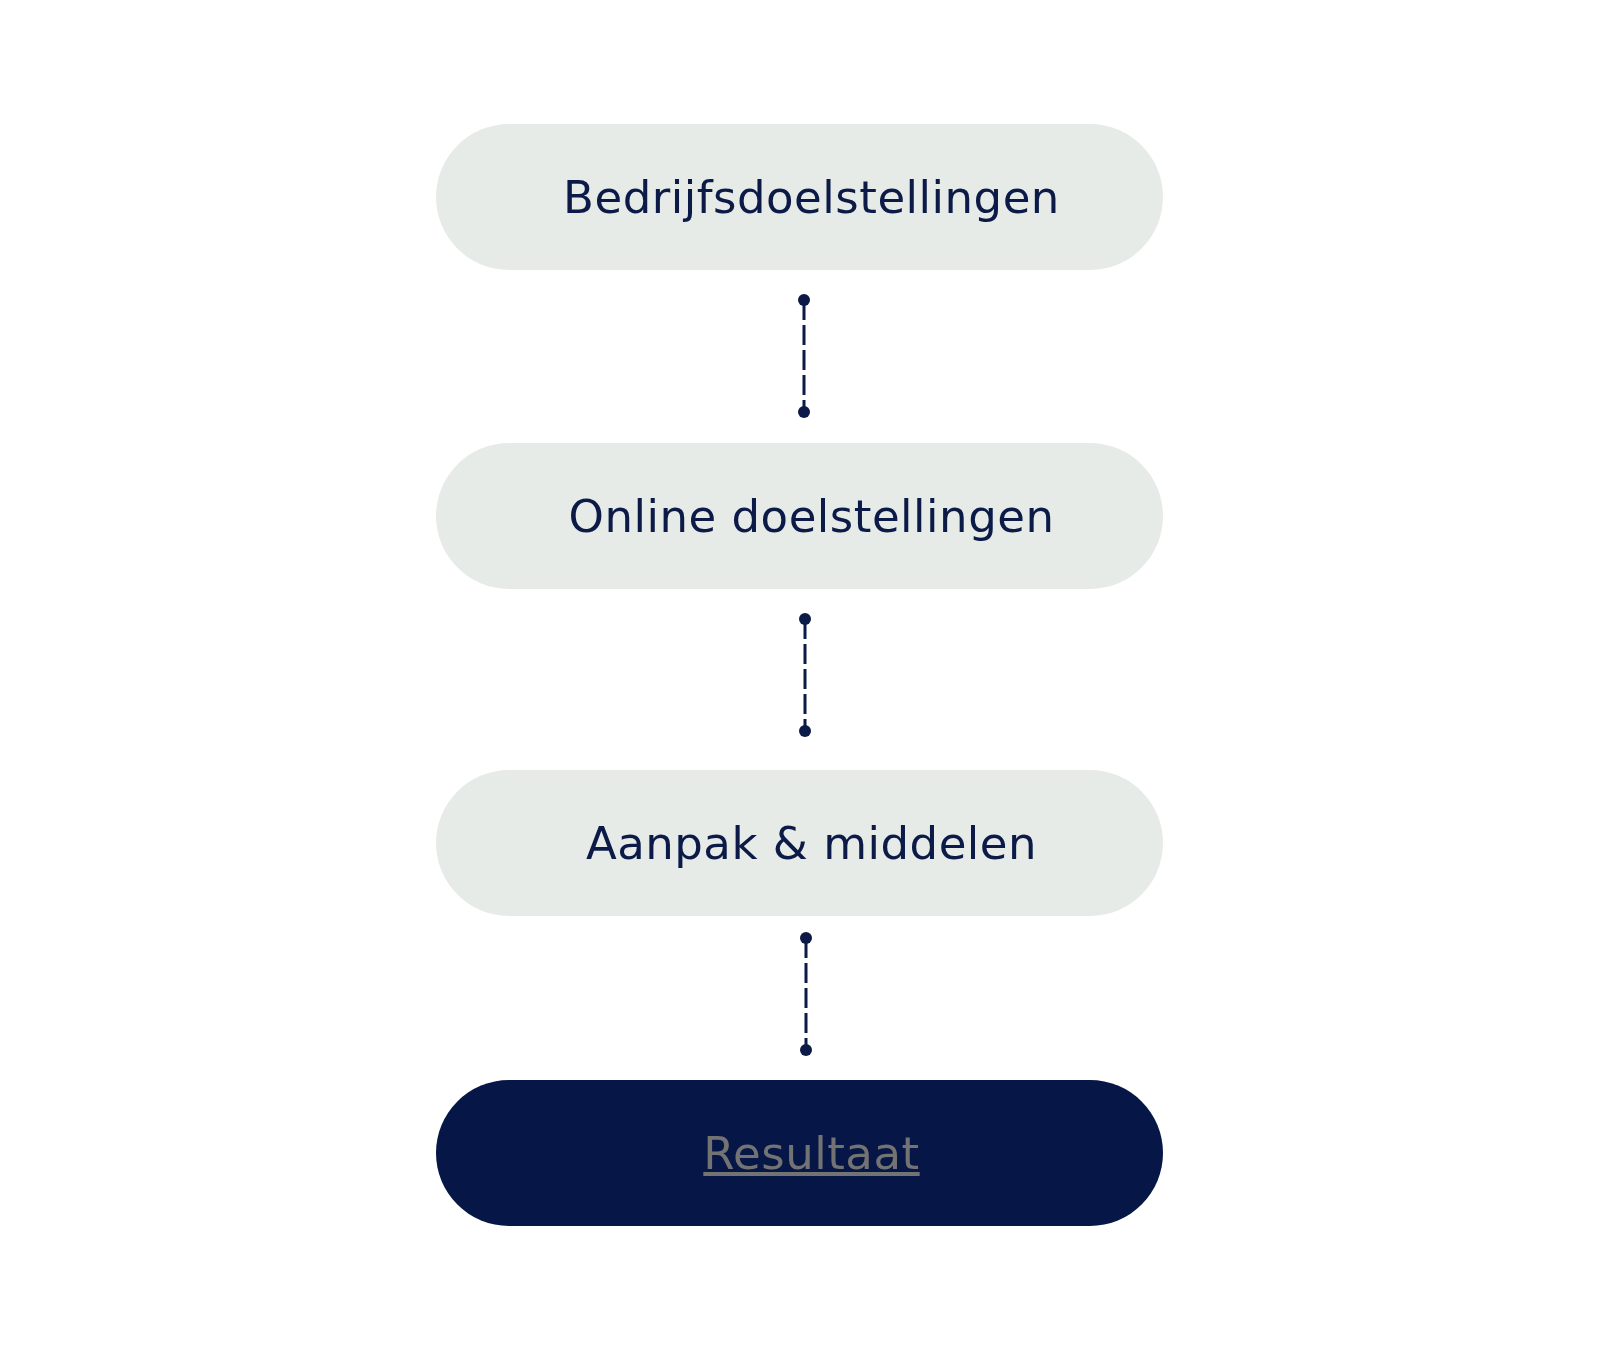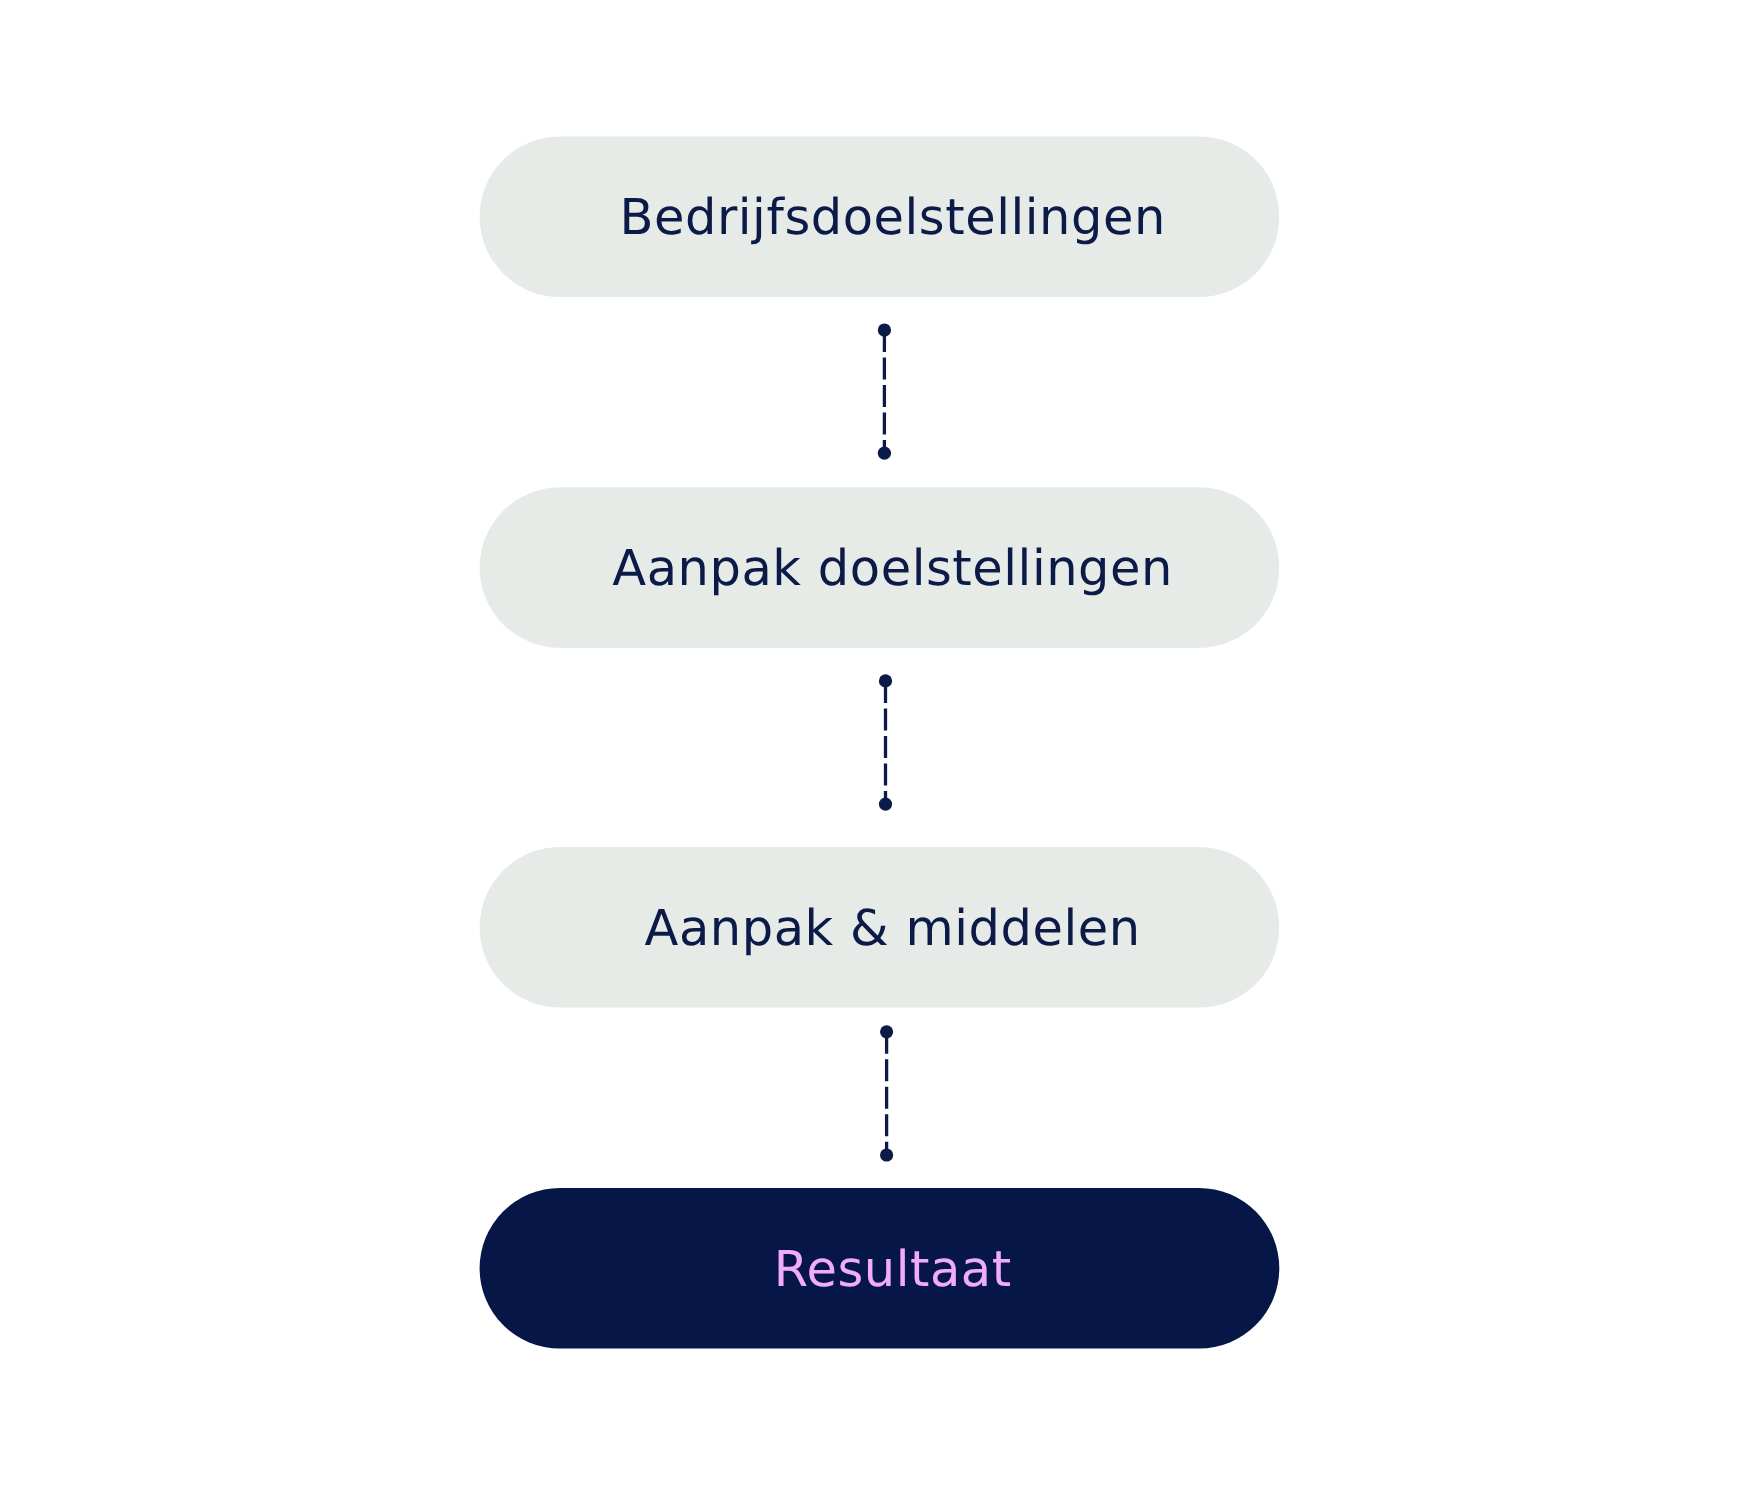--- a/index.html
+++ b/index.html
@@ -4,38 +4,38 @@
 <style>
   html, body { margin: 0; padding: 0; background: #ffffff; }
   body { width: 1600px; height: 1350px; position: relative; overflow: hidden; font-family: "DejaVu Sans", sans-serif; }
   .pill {
     position: absolute; left: 436px; width: 727px; height: 146px;
     border-radius: 73px; background: #e7ebe8;
     display: flex; align-items: center; justify-content: center;
   }
   .pill span { font-size: 45px; color: #0b1a47; letter-spacing: 0.5px; margin-left: 24px; }
   .pill.dark { background: #051647; }
-  .pill.dark span { color: #f0abfc; }
+  .pill.dark span { color: #737373; text-decoration: underline; }
   .connector { position: absolute; width: 16px; height: 128px; }
 </style>
 </head>
 <body>
 
 <div class="pill" style="top:124px">
   <span>Bedrijfsdoelstellingen</span>
 </div>
 
 <svg class="connector" style="left:796px; top:292px" viewBox="0 0 16 128">
   <line x1="8" y1="8" x2="8" y2="120" stroke="#0b1a47" stroke-width="3" stroke-dasharray="20 5"></line>
   <circle cx="8" cy="8" r="6" fill="#0b1a47"></circle>
   <circle cx="8" cy="120" r="6" fill="#0b1a47"></circle>
 </svg>
 
 <div class="pill" style="top:443px">
-  <span>Aanpak doelstellingen</span>
+  <span>Online doelstellingen</span>
 </div>
 
 <svg class="connector" style="left:797px; top:611px" viewBox="0 0 16 128">
   <line x1="8" y1="8" x2="8" y2="120" stroke="#0b1a47" stroke-width="3" stroke-dasharray="20 5"></line>
   <circle cx="8" cy="8" r="6" fill="#0b1a47"></circle>
   <circle cx="8" cy="120" r="6" fill="#0b1a47"></circle>
 </svg>
 
 <div class="pill" style="top:770px">
   <span>Aanpak &amp; middelen</span>

